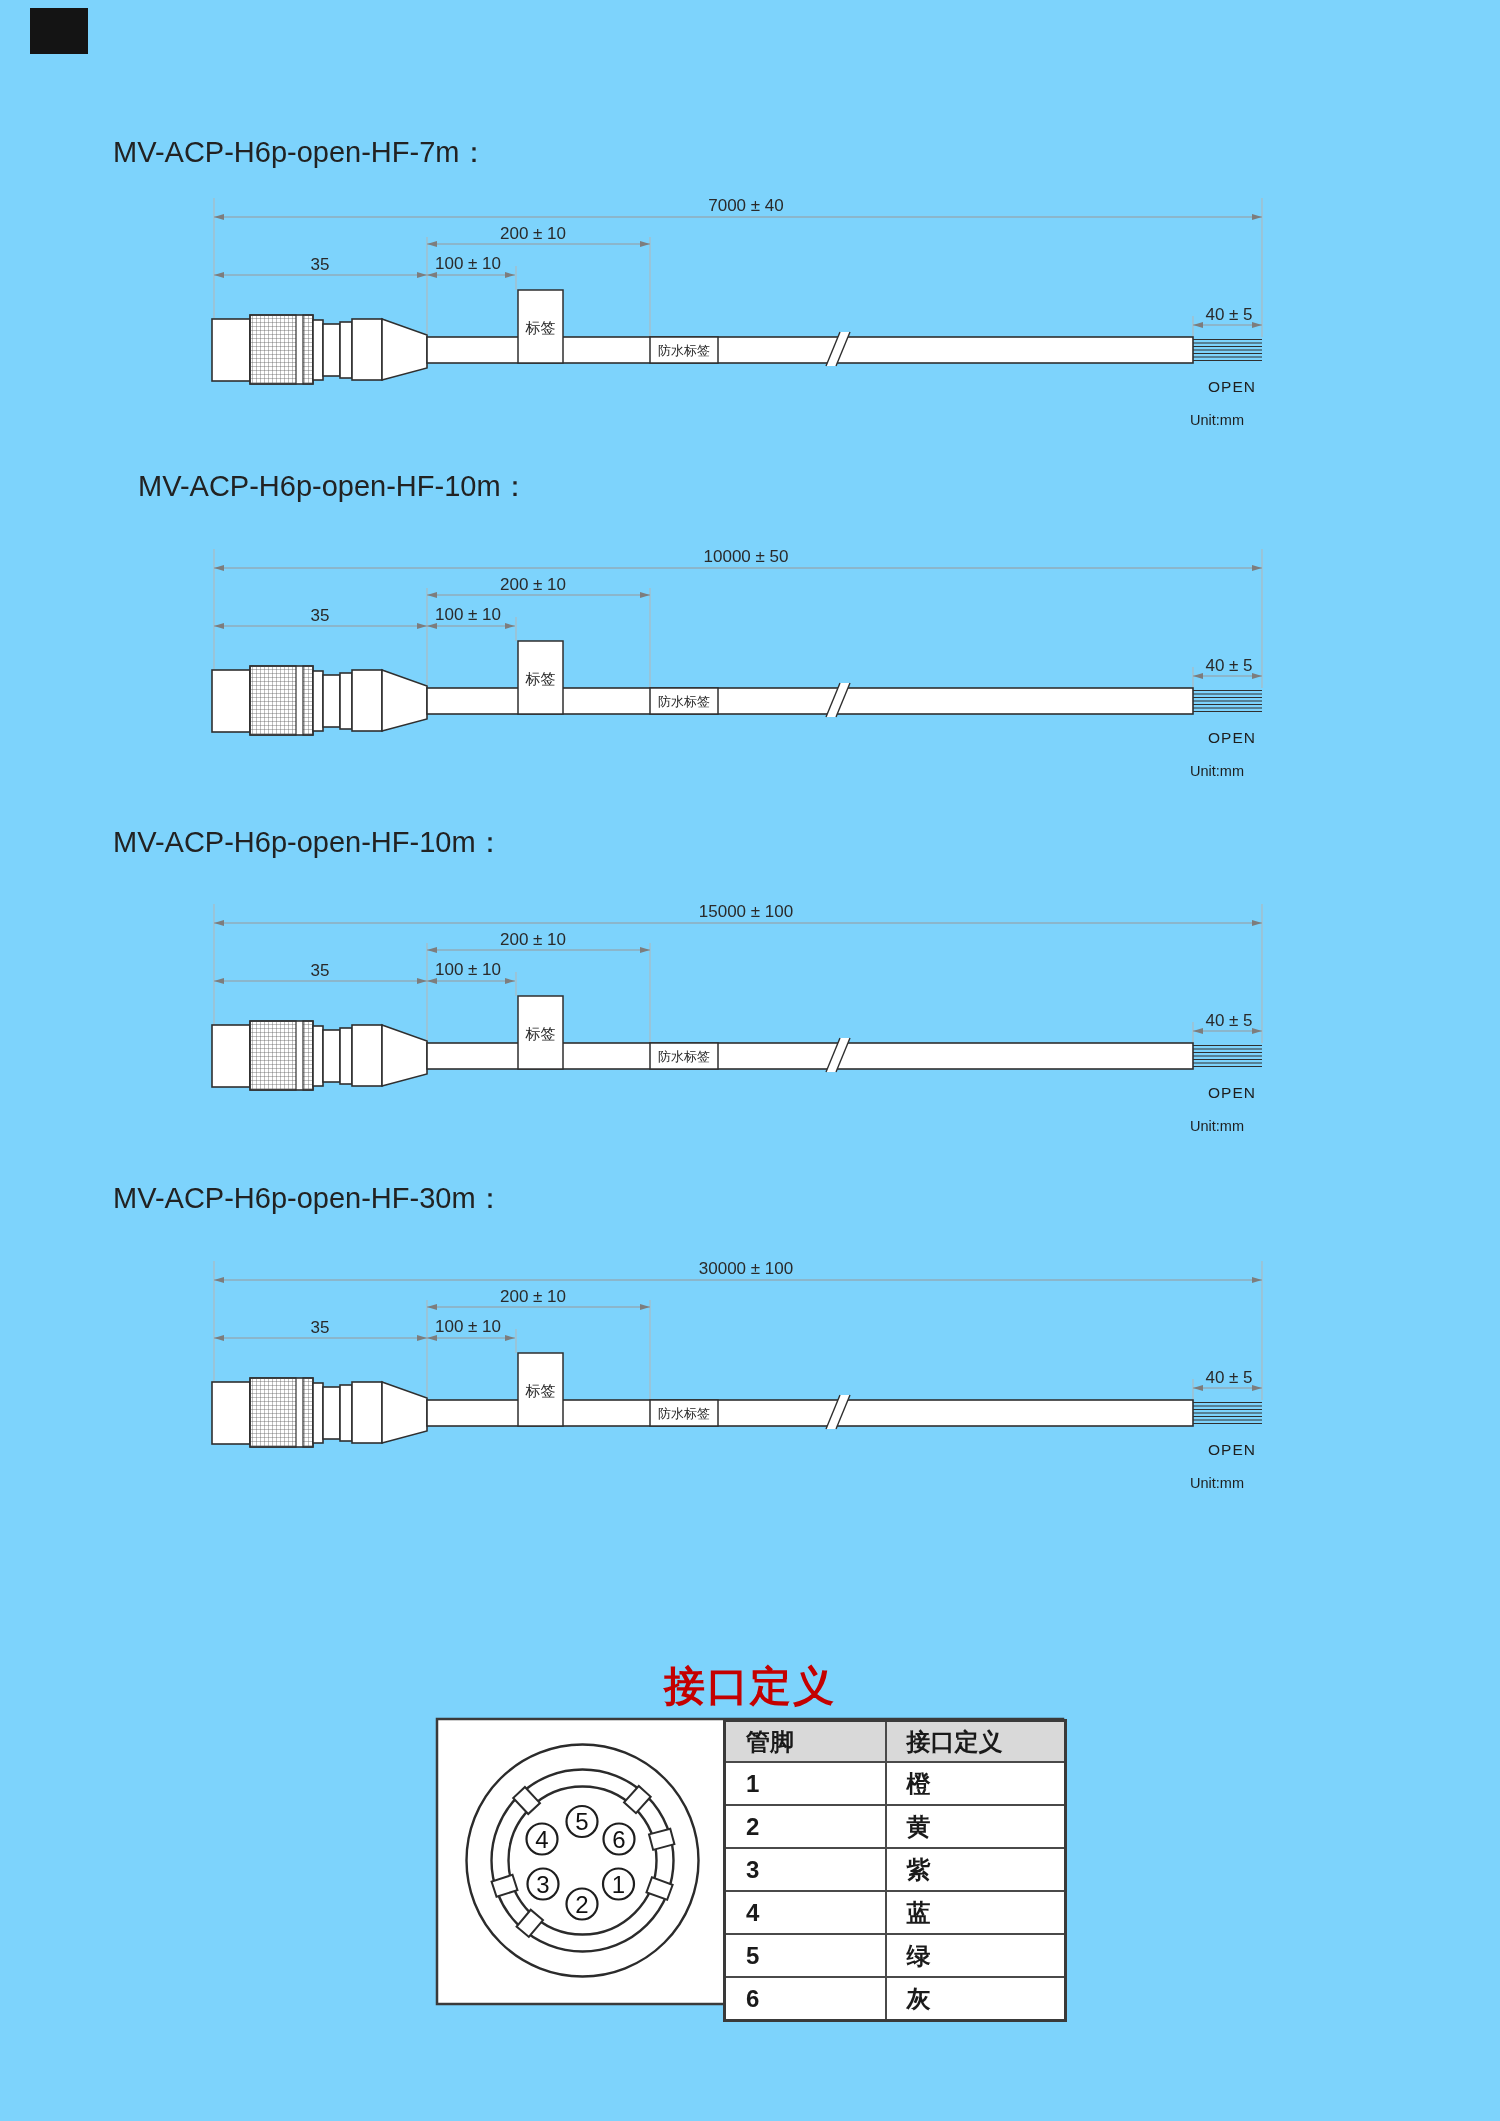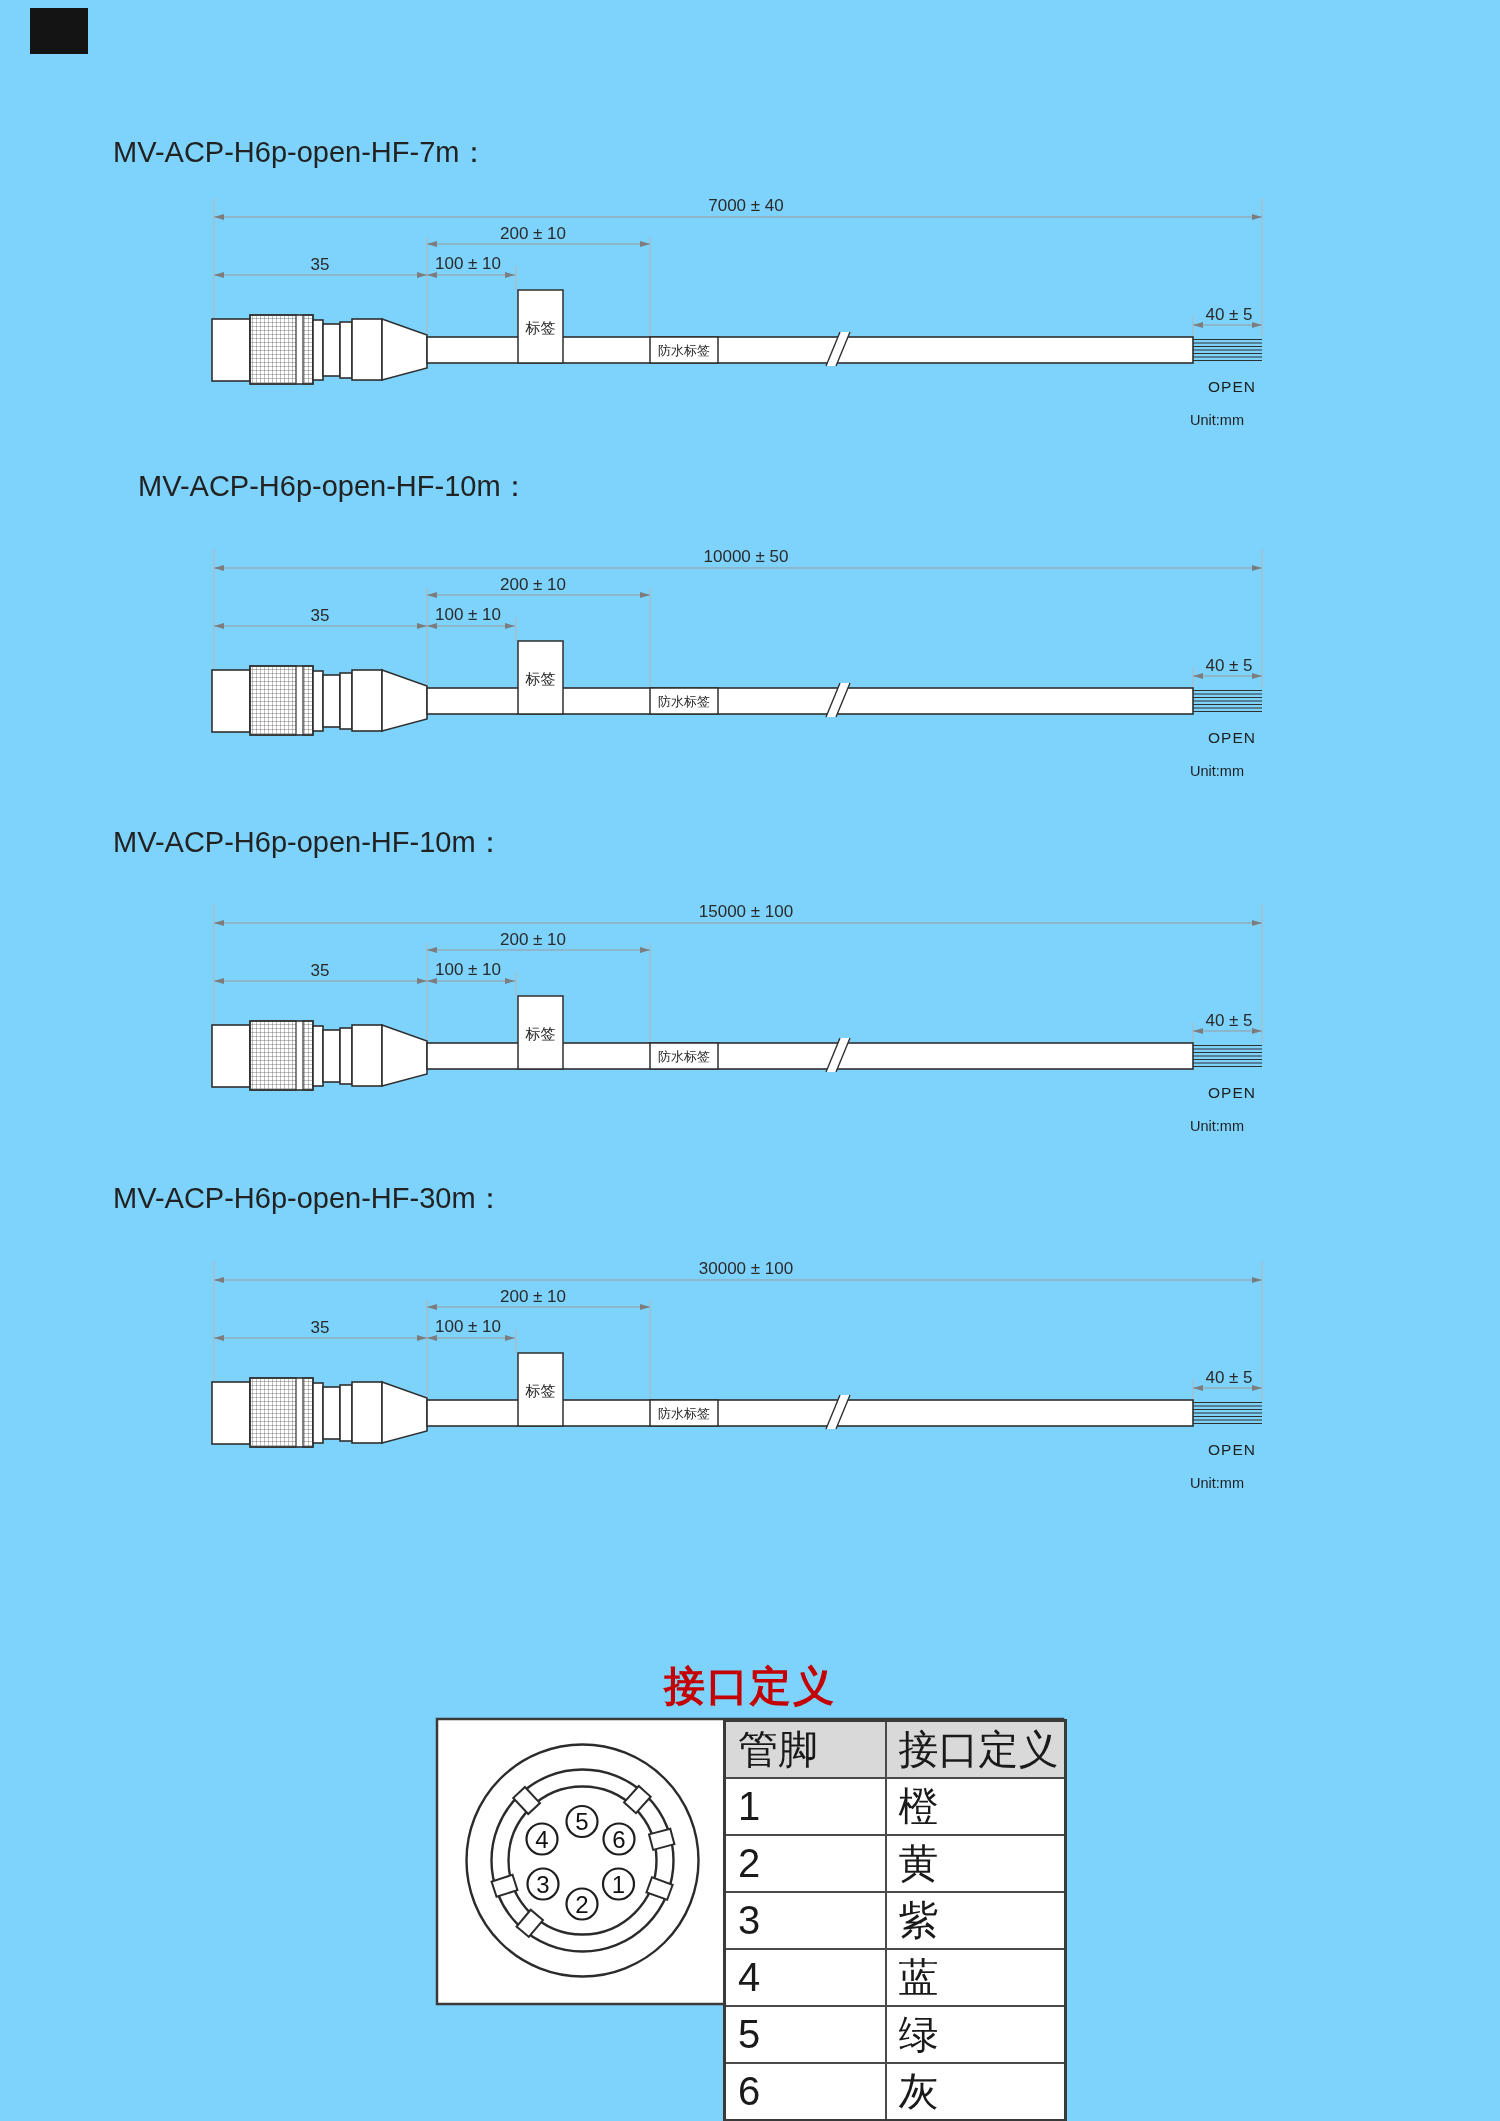--- a/index.html
+++ b/index.html
@@ -13,22 +13,22 @@
   text.dim{font-size:17px;}
   text.tag{font-size:15px;fill:#1e1e1e;}
   text.wptag{font-size:13px;fill:#1e1e1e;}
   text.open{font-size:15.5px;letter-spacing:1px;fill:#1e1e1e;}
   text.unit{font-size:14.5px;fill:#1e1e1e;}
   text.pin{font-size:24px;fill:#111;}
   .iface-title{left:0;right:0;top:1659px;text-align:center;font-size:41px;font-weight:bold;color:#c40000;letter-spacing:2px;}
   .iface-svg{left:0;top:1710px;width:1500px;height:310px;}
   table.pin-table{position:absolute;left:723px;top:1719px;width:341px;height:285px;
         border-collapse:collapse;table-layout:fixed;background:#fff;}
-  table.pin-table th,table.pin-table td{border:2px solid #4a4a4a;font-weight:normal;text-align:left;
-        padding:0 0 0 12px;font-size:40px;color:#1a1a1a;overflow:hidden;white-space:nowrap;}
+  table.pin-table th,table.pin-table td{border:2px solid #4a4a4a;font-weight:bold;text-align:left;
+        padding:0 0 0 20px;font-size:24px;color:#1a1a1a;overflow:hidden;white-space:nowrap;}
   table.pin-table th{background:#d9d9d9;height:39px;}
   table.pin-table td{height:41px;}
   table.pin-table{border:3px solid #3a3a3a;}
   col.c1{width:161px;} col.c2{width:180px;}
 </style>
 </head>
 <body>
 
 <div class="page">
   <div class="abs corner-mark"></div>

